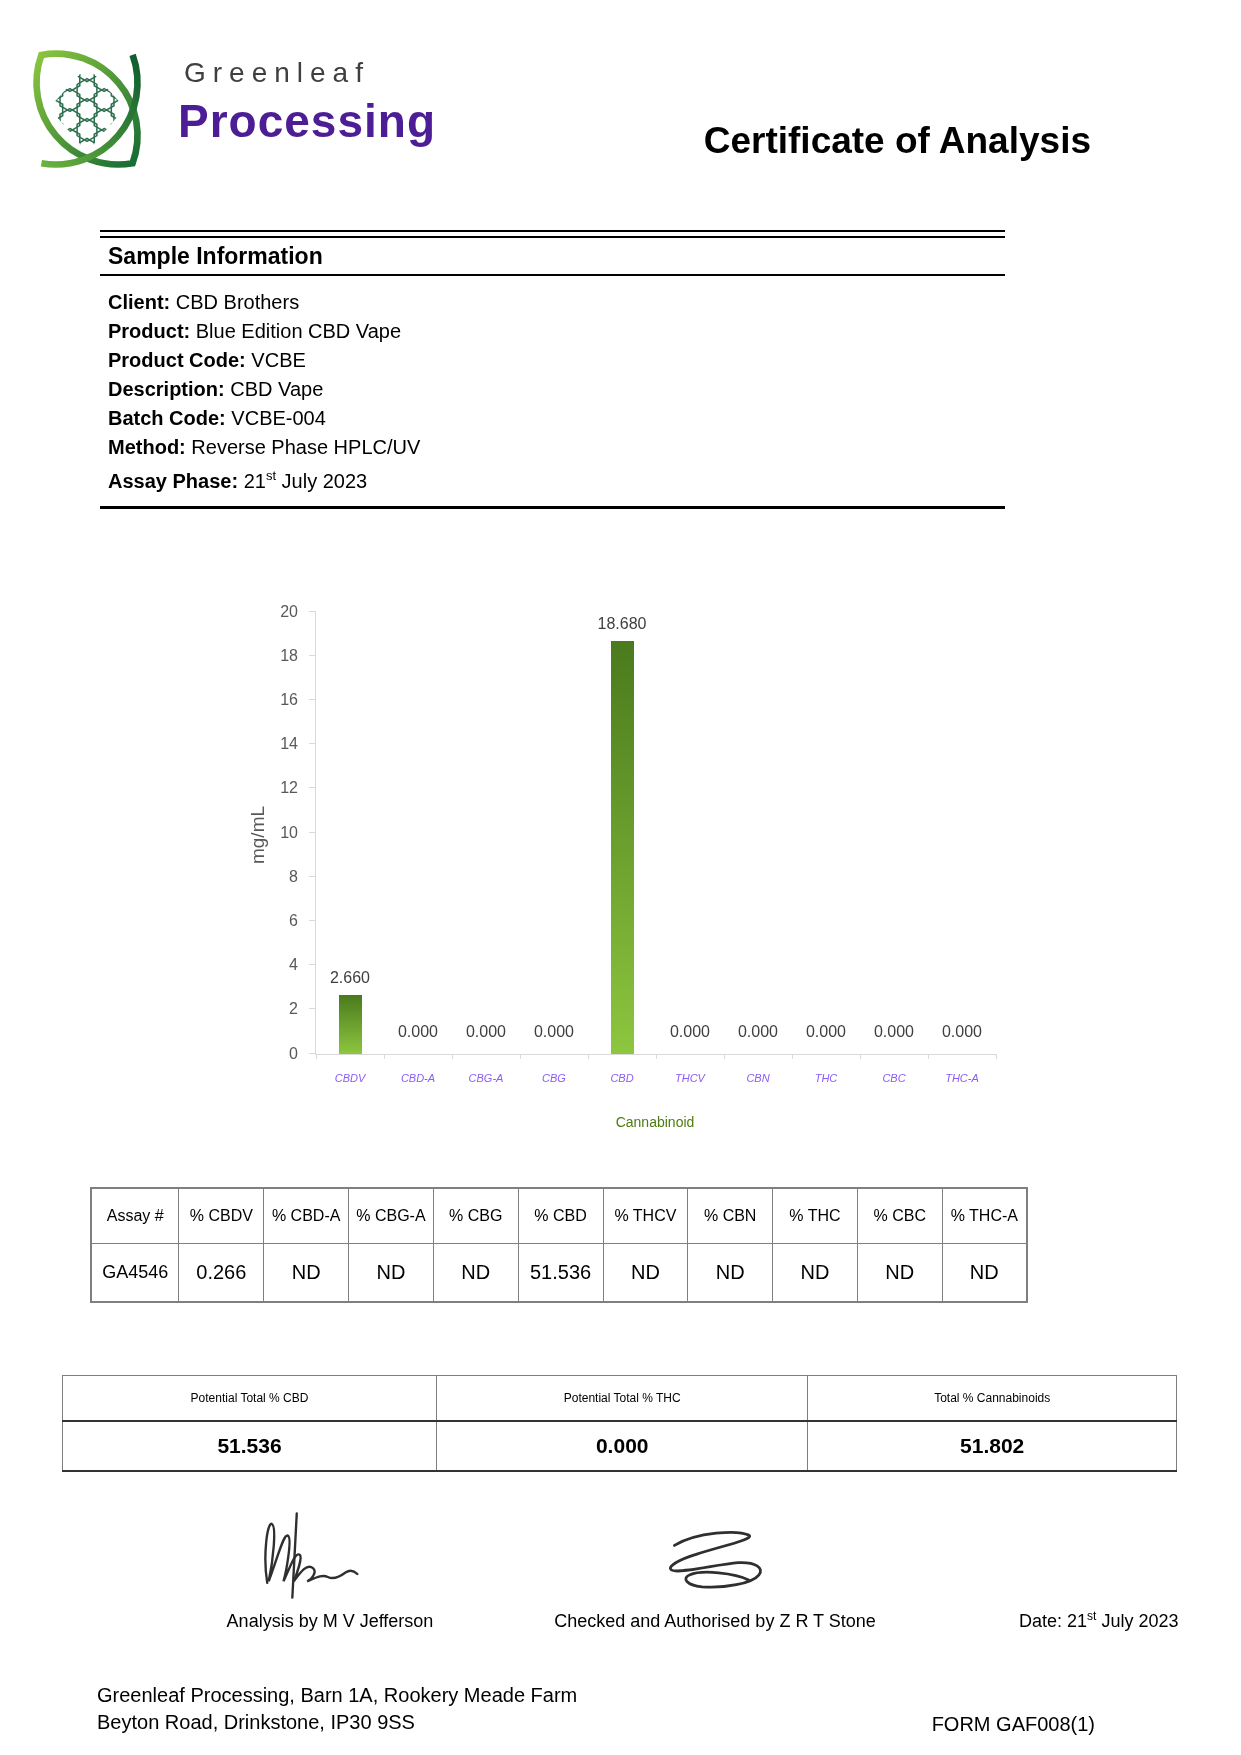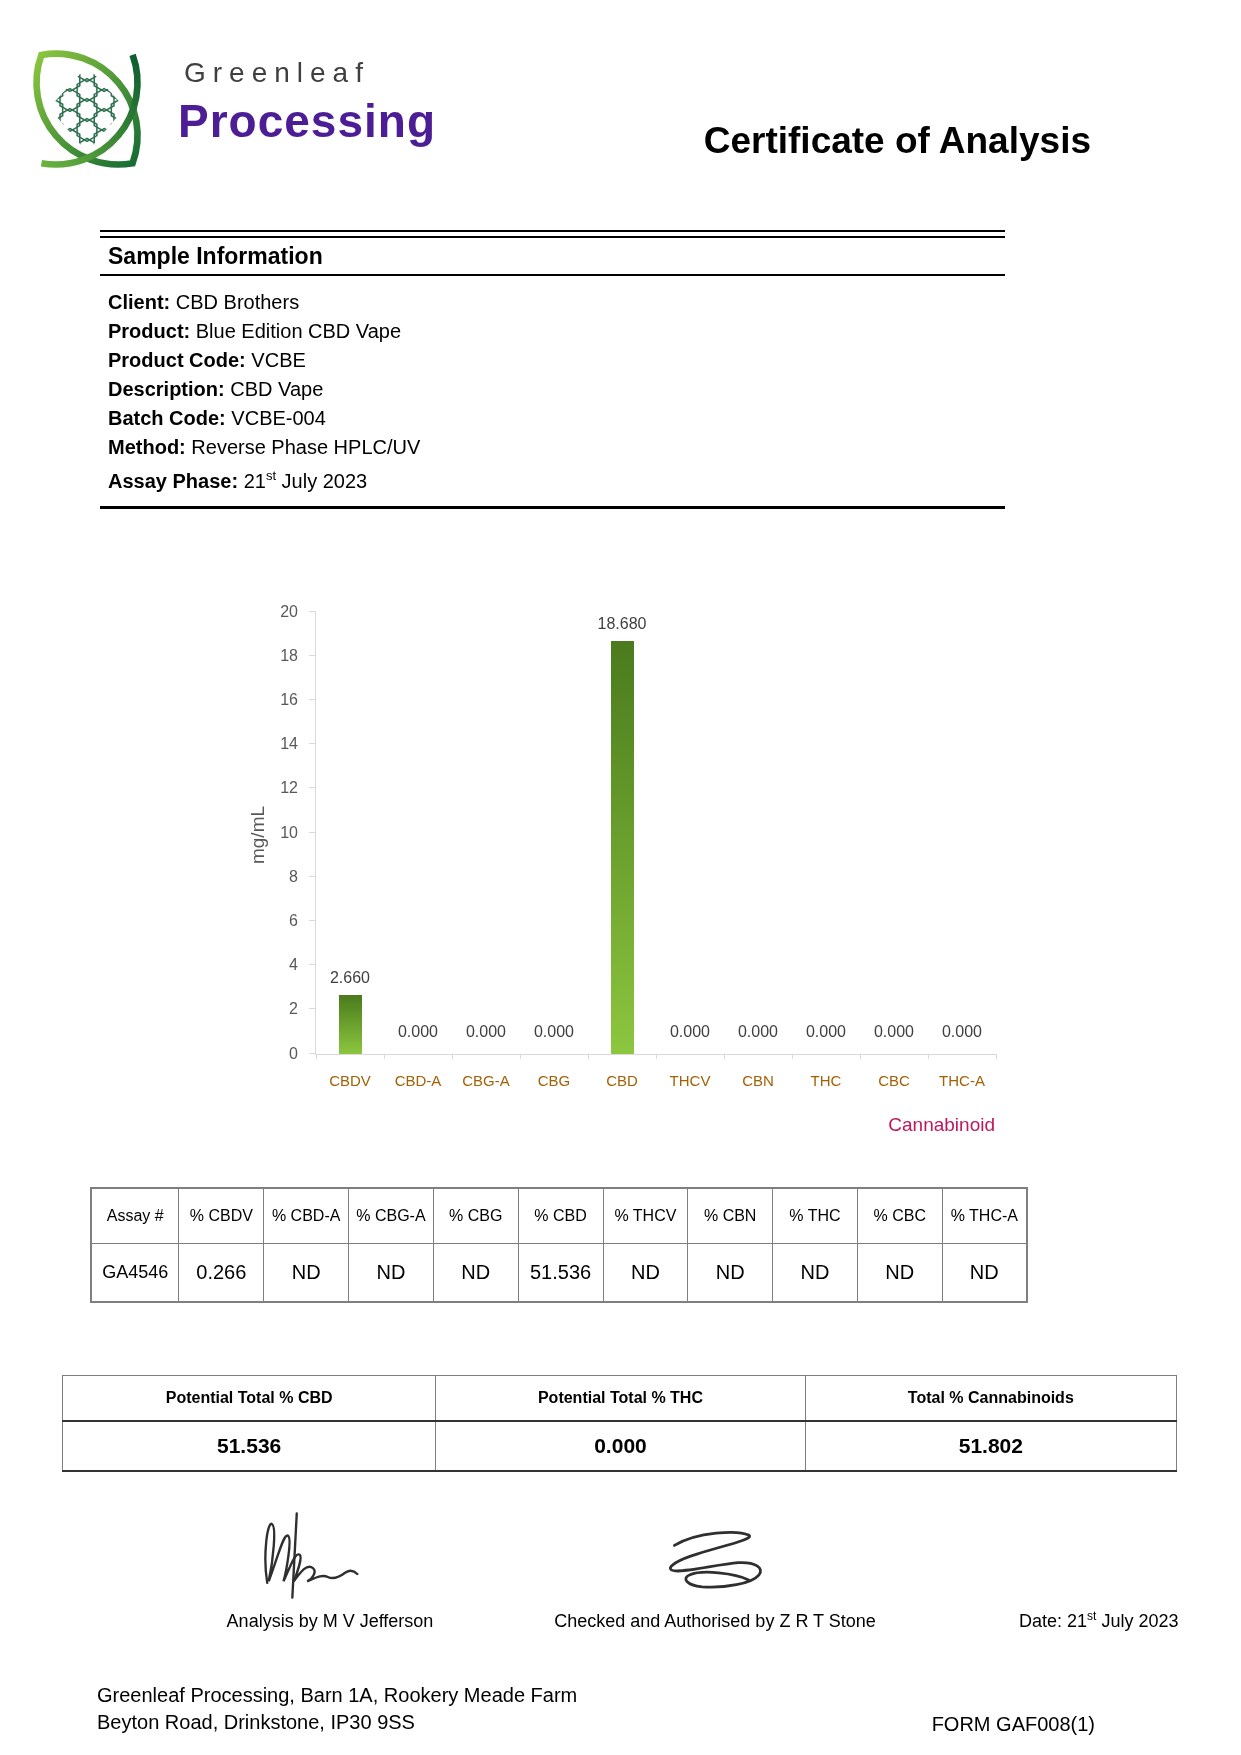--- a/index.html
+++ b/index.html
@@ -25,40 +25,40 @@
 
   
   .chart{position:relative;margin:53px 0 0 218px;width:810px;height:585px;}
   .chart-plot{position:absolute;left:97px;top:50px;width:680px;height:442px;
     border-left:1px solid #d9d9d9;border-bottom:1px solid #d9d9d9;}
   .ytick{position:absolute;left:-86px;width:68px;text-align:right;font-size:16px;color:#595959;line-height:18px;}
   .ytickmark{position:absolute;left:-7px;width:7px;height:1px;background:#d9d9d9;}
   .xtickmark{position:absolute;top:442px;width:1px;height:5px;background:#d9d9d9;}
   .bar{position:absolute;bottom:0;}
   .vlabel{position:absolute;text-align:center;font-size:16px;color:#3f3f3f;line-height:18px;}
-  .xcat{position:absolute;top:460px;text-align:center;font-size:15px;color:#a16207;}
+  .xcat{position:absolute;top:460px;text-align:center;font-size:11px;color:#8b5cf6;font-style:italic;}
   .chart-ylabel{position:absolute;left:2px;top:262px;transform:rotate(-90deg);transform-origin:center;
     font-size:19px;color:#595959;width:76px;text-align:center;}
-  .chart-xlabel{position:absolute;left:97px;top:552px;width:680px;text-align:right;font-size:19px;color:#be185d;}
+  .chart-xlabel{position:absolute;left:97px;top:552px;width:680px;text-align:center;font-size:14px;color:#4d7c0f;}
 
   
   .assay-wrap{margin:40px 0 0 90px;}
   table{border-collapse:collapse;}
   .assay-table{width:938px;border:2px solid #7f7f7f;}
   .assay-table th,.assay-table td{border:1px solid #7f7f7f;text-align:center;font-weight:400;}
   .assay-table th{font-size:16px;height:52px;}
   .assay-table td{font-size:20px;height:55px;}
   .assay-table td.first{font-size:18px;}
   .assay-table col.c0{width:88px;}
   .assay-table col.cn{width:85px;}
 
   
   .totals-wrap{margin:72px 0 0 62px;}
   .totals-table{width:1115px;border:1px solid #7f7f7f;}
-  .totals-table th{font-size:16px;font-weight:700;height:42px;border-left:1px solid #7f7f7f;border-right:1px solid #7f7f7f;
+  .totals-table th{font-size:12px;font-weight:400;height:42px;border-left:1px solid #7f7f7f;border-right:1px solid #7f7f7f;
     border-bottom:2px solid #333;}
   .totals-table td{font-size:21px;font-weight:700;height:46px;text-align:center;
     border-left:1px solid #7f7f7f;border-right:1px solid #7f7f7f;border-bottom:2px solid #333;}
 
   
   .signatures{position:relative;margin-top:35px;height:125px;margin-left:40px;}
   .sig-block{position:absolute;bottom:0;display:flex;flex-direction:column;align-items:center;justify-content:flex-end;}
   .sig1{left:130px;width:320px;}
   .sig2{left:490px;width:370px;}
   .sig-label{font-size:18px;margin-top:6px;}

